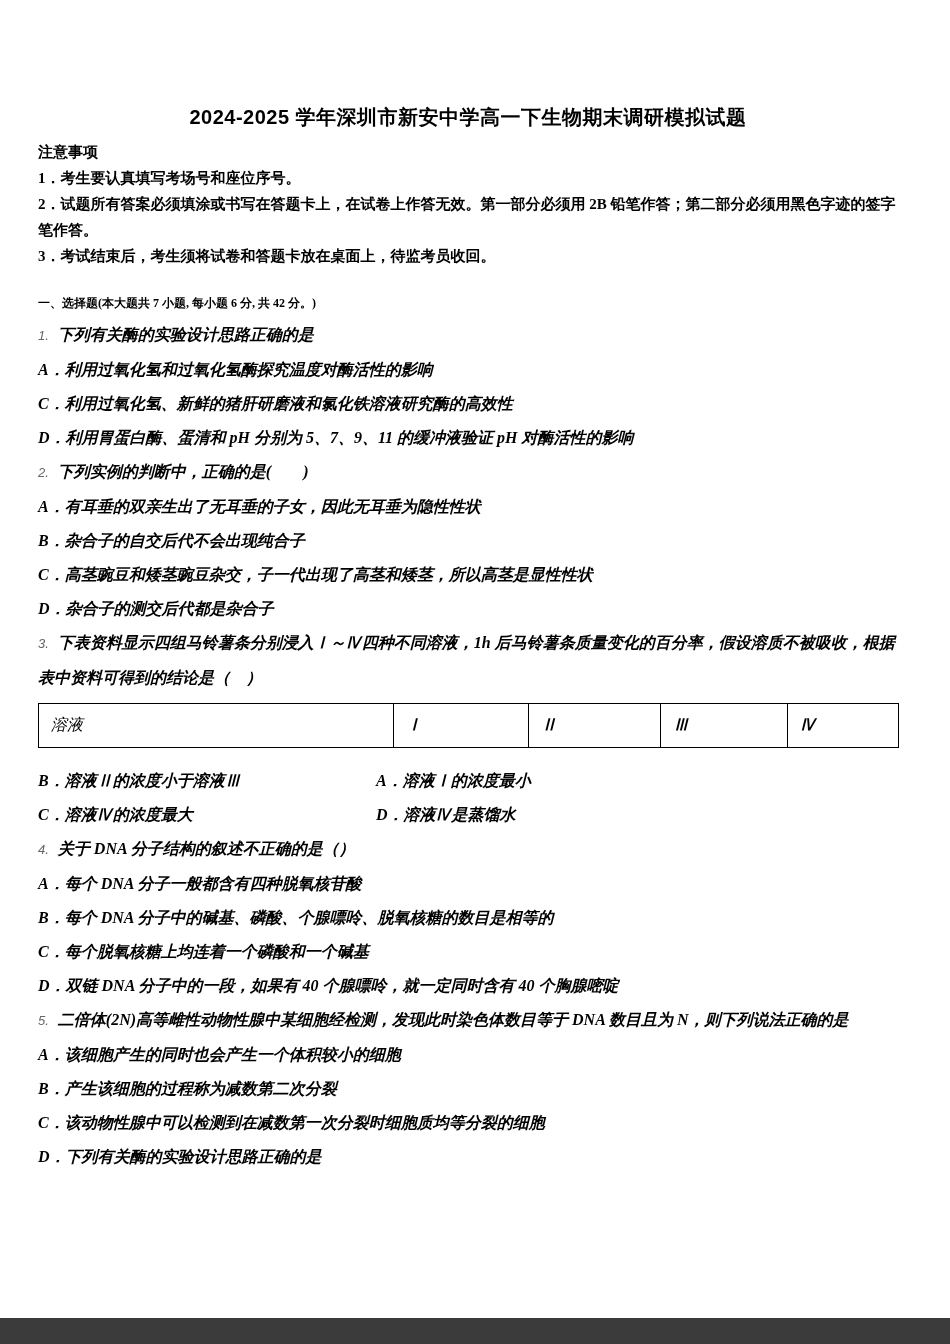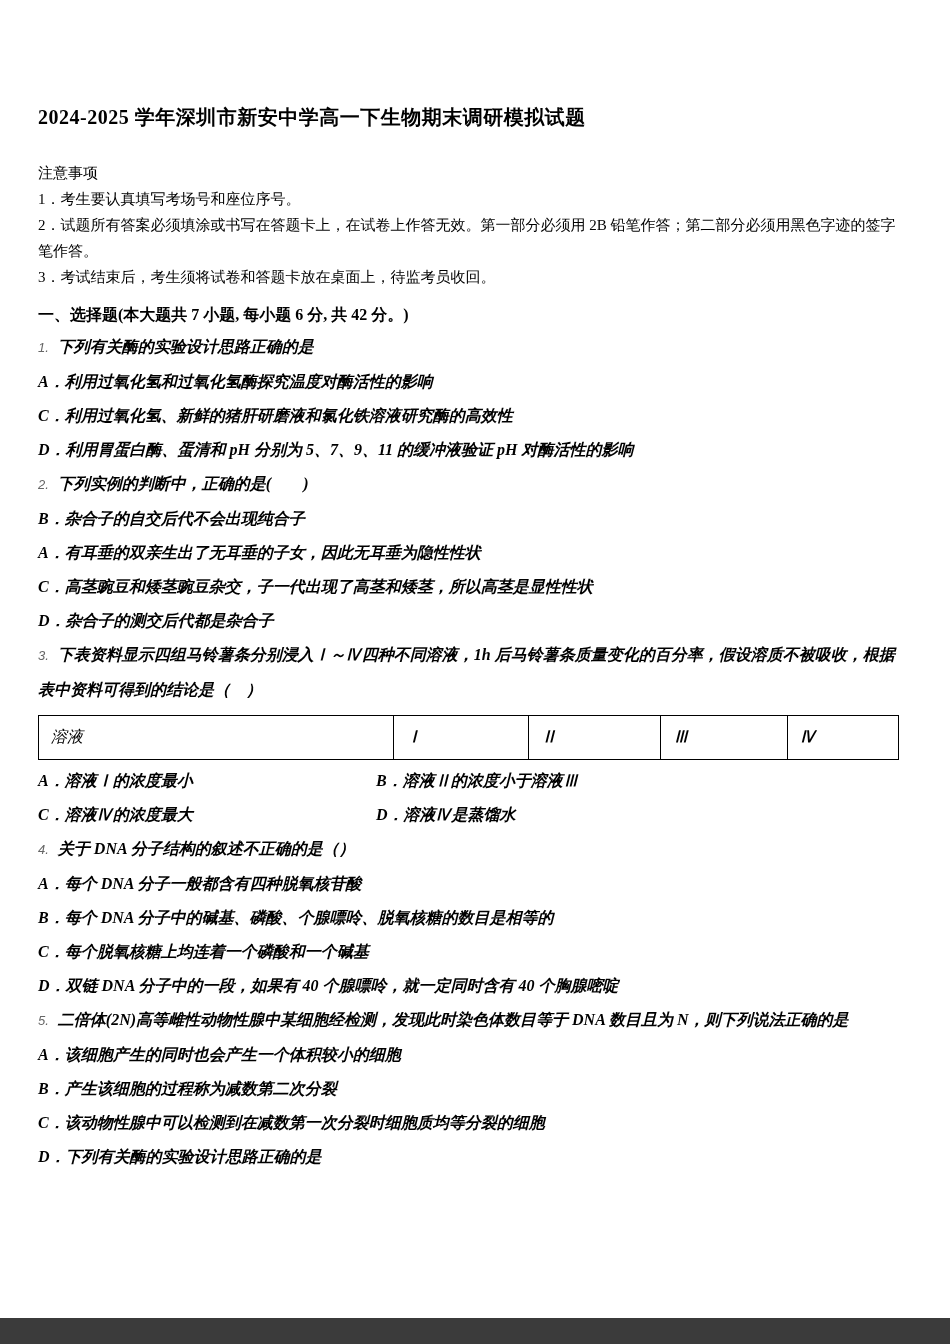--- a/index.html
+++ b/index.html
@@ -9,55 +9,56 @@
     position: relative;
     width: 950px;
     height: 1344px;
     background: #ffffff;
     color: #000000;
     font-family: "Liberation Serif", serif;
     overflow: hidden;
   }
   .content { padding: 104px 52px 0 38px; }
   .title {
+    text-align: center;
     font-size: 20px;
     font-weight: 700;
-    font-family: Liberation Serif, serif;
+    font-family: Liberation Sans, sans-serif;
     letter-spacing: 0.5px;
-    margin-bottom: 29px;
+    margin-bottom: 8px;
   }
   .notice-heading, .notice-item {
     font-size: 15px;
     line-height: 26px;
-    font-weight: 400;
+    font-weight: 700;
   }
   .section-heading {
-    margin-top: 10px;
-    font-size: 16px;
+    margin-top: 19px;
+    font-size: 12px;
     font-weight: 600;
     line-height: 30px;
   }
   .question { margin: 0; font-style: italic; }
   .qline {
     font-size: 16px;
     line-height: 34px;
     font-weight: 600;
   }
   .stem { font-weight: 600; }
   .qnum {
     color: #666666;
     font-size: 13px;
     font-weight: 400;
     font-family: "Liberation Sans", sans-serif;
     margin-right: 9px;
   }
   table.q-table {
     border-collapse: collapse;
     width: 100%;
-    margin: 8px 0 4px 0;
+    margin: 8px 0 16px 0;
     table-layout: fixed;
   }
   table.q-table td {
     border: 1px solid #000000;
     font-size: 16px;
     font-weight: 400;
     padding: 11px 12px;
     text-align: left;
     vertical-align: middle;
   }
@@ -98,22 +99,22 @@
       </div>
       <div class="qline">A．利用过氧化氢和过氧化氢酶探究温度对酶活性的影响</div>
       <div class="qline">C．利用过氧化氢、新鲜的猪肝研磨液和氯化铁溶液研究酶的高效性</div>
       <div class="qline">D．利用胃蛋白酶、蛋清和 pH 分别为 5、7、9、11 的缓冲液验证 pH 对酶活性的影响</div>
     </div>
 
     <div class="question">
       <div class="qline stem">
         <span class="qnum">2.</span><span>下列实例的判断中，正确的是(　　)</span>
       </div>
+      <div class="qline">A．有耳垂的双亲生出了无耳垂的子女，因此无耳垂为隐性性状</div>
       <div class="qline">B．杂合子的自交后代不会出现纯合子</div>
-      <div class="qline">A．有耳垂的双亲生出了无耳垂的子女，因此无耳垂为隐性性状</div>
       <div class="qline">C．高茎豌豆和矮茎豌豆杂交，子一代出现了高茎和矮茎，所以高茎是显性性状</div>
       <div class="qline">D．杂合子的测交后代都是杂合子</div>
     </div>
 
     <div class="question">
       <div class="qline stem">
         <span class="qnum">3.</span><span>下表资料显示四组马铃薯条分别浸入Ⅰ～Ⅳ四种不同溶液，1h 后马铃薯条质量变化的百分率，假设溶质不被吸收，根据表中资料可得到的结论是（　）</span>
       </div>
 
       <table class="q-table">
@@ -129,22 +130,22 @@
           <td>溶液</td>
           <td class="roman">Ⅰ</td>
           <td class="roman">Ⅱ</td>
           <td class="roman">Ⅲ</td>
           <td class="roman">Ⅳ</td>
         </tr>
       </tbody>
         </table>
 
       <div class="two-col">
+        <div class="qline">B．溶液Ⅱ的浓度小于溶液Ⅲ</div>
         <div class="qline">A．溶液Ⅰ的浓度最小</div>
-        <div class="qline">B．溶液Ⅱ的浓度小于溶液Ⅲ</div>
         <div class="qline">C．溶液Ⅳ的浓度最大</div>
         <div class="qline">D．溶液Ⅳ是蒸馏水</div>
       </div>
     </div>
 
     <div class="question">
       <div class="qline stem">
         <span class="qnum">4.</span><span>关于 DNA 分子结构的叙述不正确的是（）</span>
       </div>
       <div class="qline">A．每个 DNA 分子一般都含有四种脱氧核苷酸</div>

